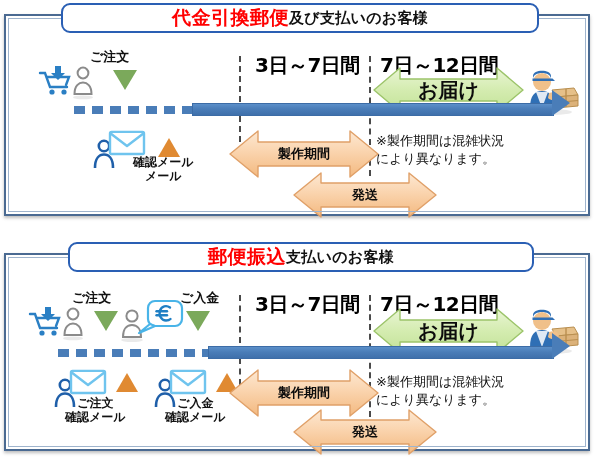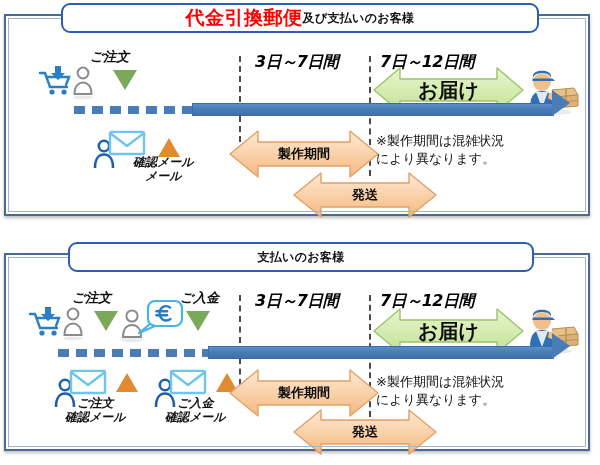--- a/index.html
+++ b/index.html
@@ -35,26 +35,26 @@
     display:flex;align-items:center;justify-content:center;
     z-index:6;white-space:nowrap;
     box-sizing:border-box;
   }
   #panel-cod .title-plate{left:55px;width:478px;}
   #panel-furikomi .title-plate{left:62px;width:466px;}
   .title-plate .t-red{
     color:#ff0000;font-weight:bold;font-size:19px;letter-spacing:.5px;
   }
   .title-plate .t-blk{
-    color:#111111;font-weight:bold;font-size:12px;letter-spacing:.3px;
-  }
-
-  
-  .lbl{position:absolute;white-space:nowrap;color:#111;font-weight:bold;font-style:italic;}
-  .period-lbl{font-size:16px;letter-spacing:-.5px;color:#000;}
+    color:#111111;font-weight:bold;font-size:15px;letter-spacing:.3px;
+  }
+
+  
+  .lbl{position:absolute;white-space:nowrap;color:#111;font-weight:bold;}
+  .period-lbl{font-size:20px;letter-spacing:-.5px;color:#000;}
   .step-lbl{font-size:13px;}
   .mail-lbl{font-size:12px;line-height:1.15;text-align:center;}
 
   
   .tl-solid{
     position:absolute;height:13px;
     background:linear-gradient(to bottom,#5b8fc9 0%,#4a7db8 45%,#3f70ab 100%);
     border:1px solid #3c6ca6;
     box-sizing:border-box;
   }
@@ -220,20 +220,21 @@
       <span class="cap">発送</span>
     </div>
 
     <div class="note" style="left:370px;top:116px;">※製作期間は混雑状況
 により異なります。</div>
   </div>
 
   <div class="panel" id="panel-furikomi">
 
     <div class="title-plate">
+      <span class="t-red">郵便振込</span>
         <span class="t-blk">支払いのお客様</span>
     </div>
 
     <div class="lbl step-lbl" style="left:66px;top:34px;">ご注文</div>
     <div class="lbl step-lbl" style="left:174px;top:34px;">ご入金</div>
 
     <div class="icon" style="left:20px;top:50px;">
       <svg width="62" height="36" viewBox="0 0 62 36">
         <g stroke="#2a7fc4" stroke-width="2.4" fill="none" stroke-linecap="round">
           <path d="M4 9 L9 9 L14 23 L31 23"></path>

